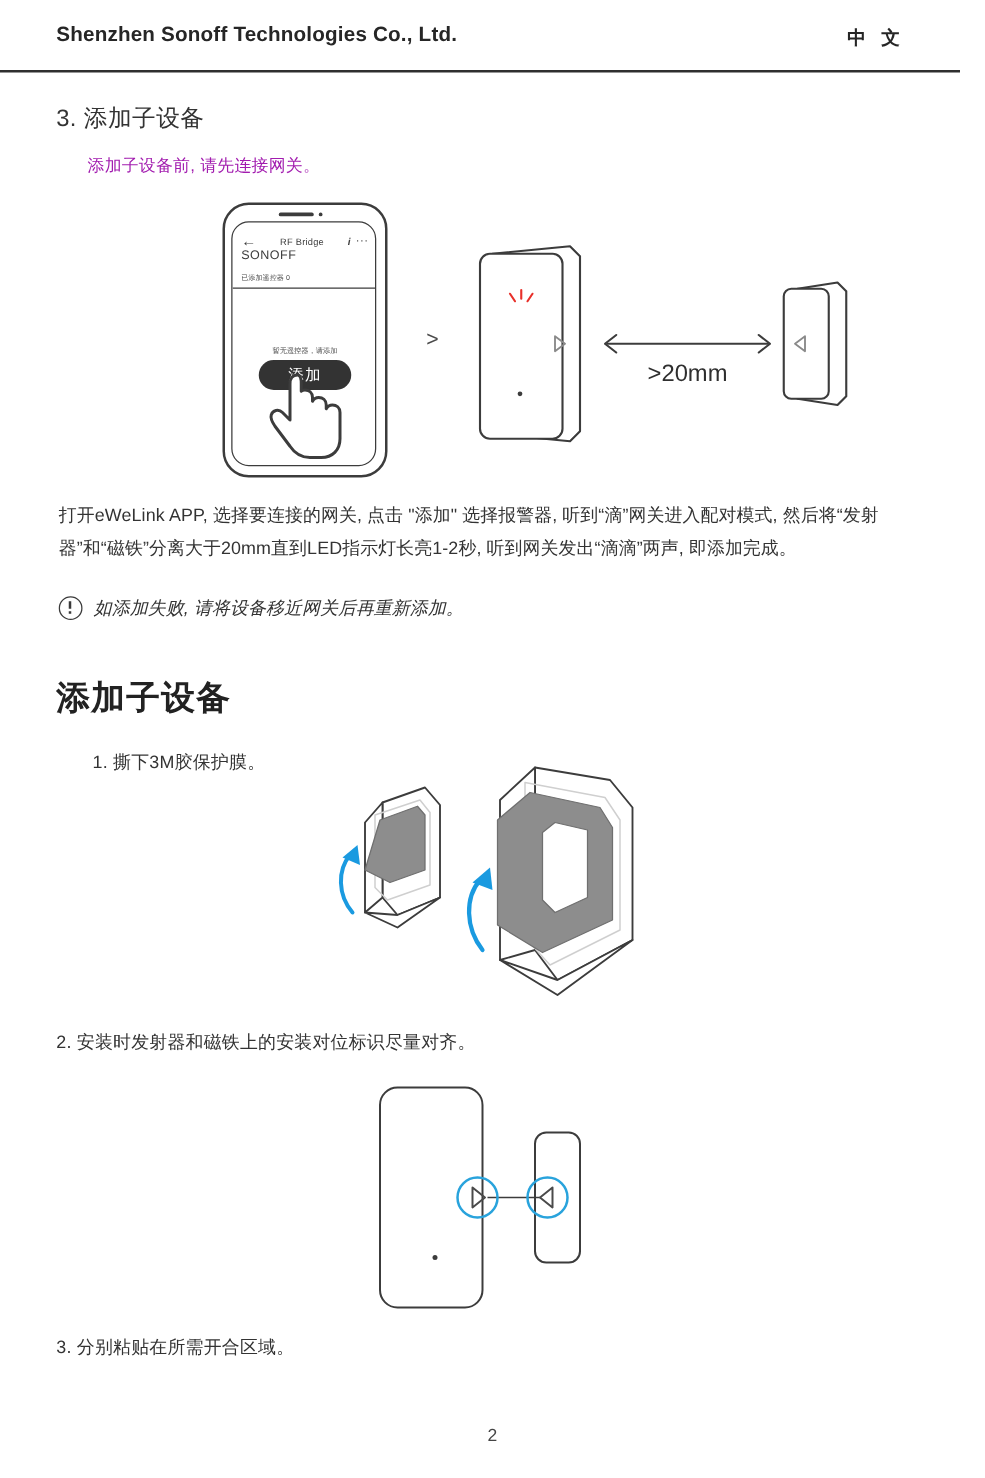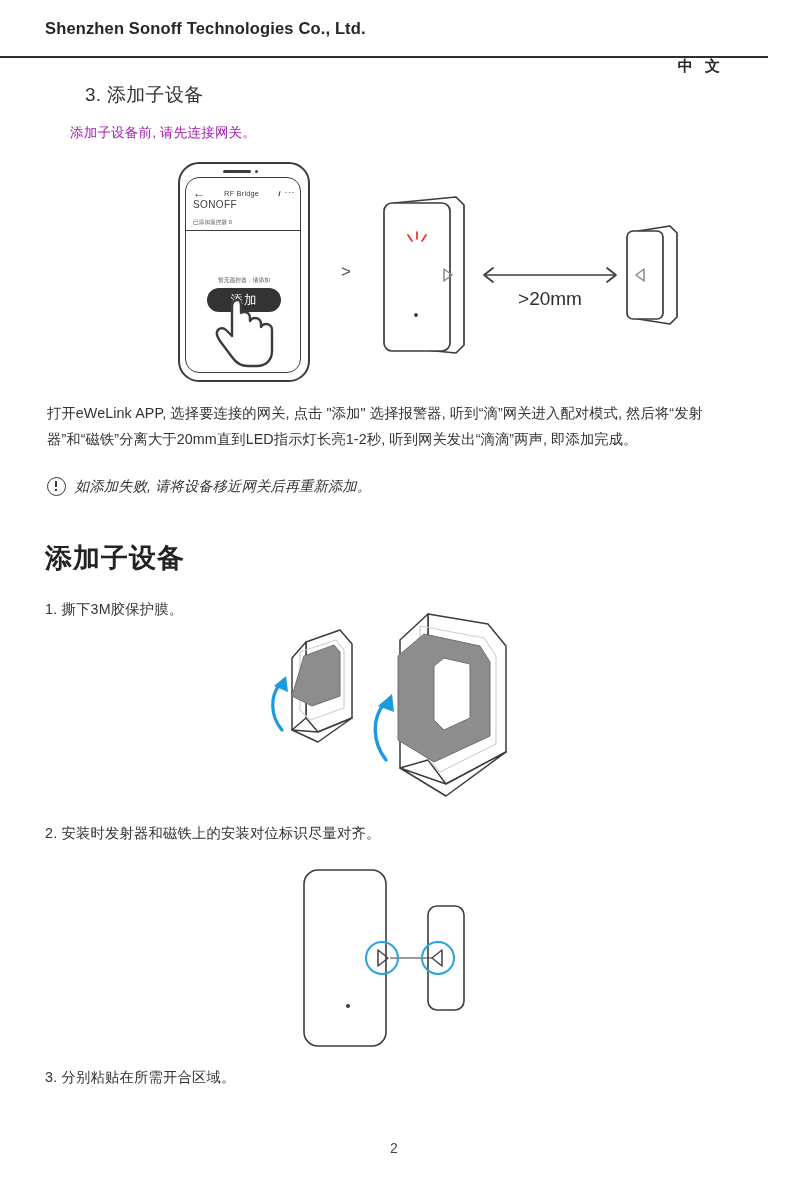--- a/index.html
+++ b/index.html
@@ -35,21 +35,20 @@
     letter-spacing: 0.15px;
   }
   .header-lang {
     position: absolute;
     right: 44px;
     top: 21px;
     font-size: 15px;
     font-weight: bold;
     color: #262626;
     letter-spacing: 4px;
-    margin-top: 36px;
   }
 
   
   .sec-num-title {
     position: absolute;
     left: 45px;
     font-size: 19px;
     color: #333;
     letter-spacing: 0.3px;
     white-space: nowrap;
@@ -271,21 +270,21 @@
   }
 </style>
 </head>
 <body>
 
 <div class="page-header">
   <div class="header-company">Shenzhen Sonoff Technologies Co., Ltd.</div>
   <div class="header-lang">中 文</div>
 </div>
 
-<div class="sec-num-title" style="top:82px;margin-left:40px;">3. 添加子设备</div>
+<div class="sec-num-title" style="top:82px;">3. 添加子设备</div>
 <div class="sub-line" style="top:124px;">添加子设备前, 请先连接网关。</div>
 
 <div class="phone-wrap">
   <div class="phone-outer"></div>
   <div class="phone-notch">
     <div class="notch-bar"></div>
     <div class="notch-dot"></div>
   </div>
   <div class="phone-screen">
     <div class="app-topbar">
@@ -339,21 +338,21 @@
 </svg>
 
 <div class="body-para" style="top:400px;">打开eWeLink APP, 选择要连接的网关, 点击 "添加" 选择报警器, 听到“滴”网关进入配对模式, 然后将“发射器”和“磁铁”分离大于20mm直到LED指示灯长亮1-2秒, 听到网关发出“滴滴”两声, 即添加完成。</div>
 <div class="note-line">
   <span class="warn-icon"></span>
   <span>如添加失败, 请将设备移近网关后再重新添加。</span>
 </div>
 
 <div class="big-heading" style="top:540px;">添加子设备</div>
 
-<div class="step-line" style="top:600px;">1. 撕下3M胶保护膜。</div>
+<div class="step-line" style="top:600px;margin-left:29px;">1. 撕下3M胶保护膜。</div>
 
 <svg class="illus" style="left:248px; top:600px;" width="300" height="215" viewBox="0 0 300 215">
 
   <g>
 
     <path d="M58 42 L92 30 L104 44 L104 118 L70 132 L58 118 Z" fill="#ffffff" stroke="#3c3c3c" stroke-width="1.5" stroke-linejoin="round"></path>
     <path d="M58 42 L44 58 L44 130 L58 118 Z" fill="#ffffff" stroke="#3c3c3c" stroke-width="1.5" stroke-linejoin="round"></path>
     <path d="M44 130 L70 142 L104 118 L70 132 Z" fill="#ffffff" stroke="#3c3c3c" stroke-width="1.5" stroke-linejoin="round"></path>
 
     <path d="M52 52 L88 40 L96 50 L96 108 L62 120 L52 110 Z" fill="none" stroke="#cfcfcf" stroke-width="1.2" stroke-linejoin="round"></path>

